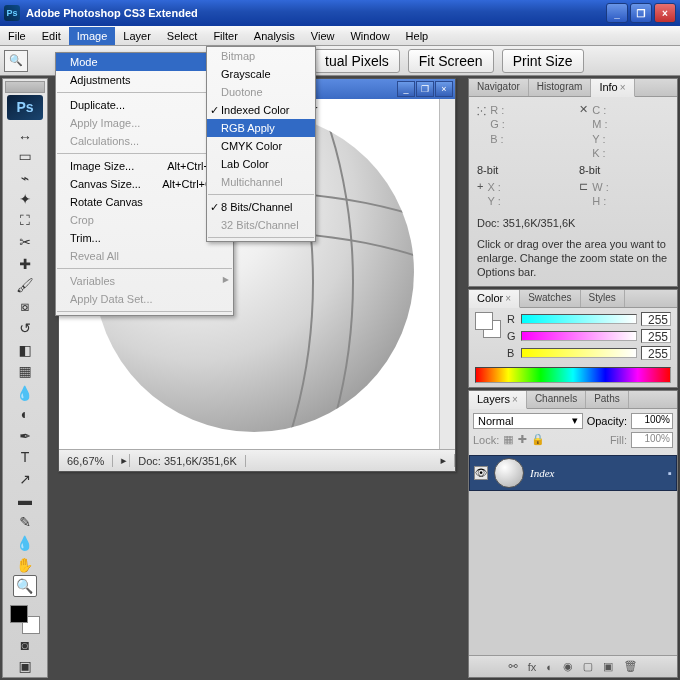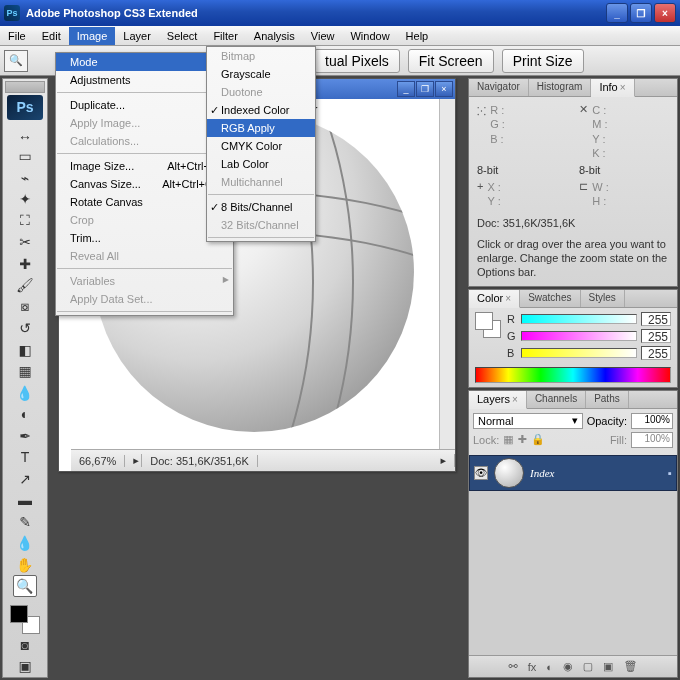--- a/index.html
+++ b/index.html
@@ -24,21 +24,21 @@
 .swatch{width:30px;height:30px;position:relative;margin-top:8px}
 .swatch .fg{width:18px;height:18px;background:#000;border:1px solid #888;position:absolute;top:0;left:0}
 .swatch .bg{width:18px;height:18px;background:#fff;border:1px solid #888;position:absolute;bottom:0;right:0}
 .canvas-area{flex:1;position:relative}
 .doc-window{position:absolute;top:2px;left:8px;width:398px;height:394px;background:#fff;border:1px solid #555;box-shadow:1px 1px 2px rgba(0,0,0,.3)}
 .doc-titlebar{height:20px;background:linear-gradient(#5a8ae0,#3b6bc4);display:flex;align-items:center;justify-content:flex-end;padding:0 2px;gap:1px}
 .doc-btn{width:18px;height:16px;background:linear-gradient(#6a9ae8,#3560b8);border:1px solid #2a4a90;color:#fff;font-size:9px;display:flex;align-items:center;justify-content:center}
 .canvas{position:absolute;top:20px;left:10px;right:16px;bottom:26px;background:#fff;display:flex;align-items:center;justify-content:center}
 .ball{width:320px;height:320px;border-radius:50%;background:radial-gradient(circle at 32% 28%,#ffffff 0%,#f0f0f0 25%,#d5d5d5 50%,#a8a8a8 75%,#7a7a7a 100%);position:relative;overflow:hidden}
 .seam{position:absolute;border:2px solid #888;border-radius:50%}
-.status{position:absolute;bottom:0;left:12px;right:0;height:22px;background:linear-gradient(#f0f0f0,#dcdcdc);border-top:1px solid #aaa;display:flex;align-items:center;font-size:10px;color:#333}
+.status{position:absolute;bottom:0;left:0;right:0;height:22px;background:linear-gradient(#f0f0f0,#dcdcdc);border-top:1px solid #aaa;display:flex;align-items:center;font-size:10px;color:#333}
 .status>div{padding:0 8px;border-right:1px solid #aaa}
 .scroll-v{position:absolute;top:20px;right:0;bottom:22px;width:16px;background:#e8e8e8;border-left:1px solid #bbb}
 .panels{width:214px;padding:2px;display:flex;flex-direction:column;gap:2px}
 .panel{background:linear-gradient(#e4e4e4,#d4d4d4);border:1px solid #777;box-shadow:1px 1px 2px rgba(0,0,0,.2)}
 .panel-tabs{height:18px;background:linear-gradient(#d8d8d8,#c4c4c4);display:flex;border-bottom:1px solid #999}
 .ptab{padding:2px 8px;font-size:10px;color:#444;border-right:1px solid #aaa}
 .ptab.active{background:linear-gradient(#f4f4f4,#e8e8e8);border-bottom:1px solid #e8e8e8;margin-bottom:-1px;color:#000}
 .ptab .x{margin-left:2px;color:#888;font-size:10px}
 .panel-body{padding:6px 8px;font-size:10px;color:#333}
 .info-grid{display:grid;grid-template-columns:1fr 1fr;gap:4px 12px;font-size:10px}

